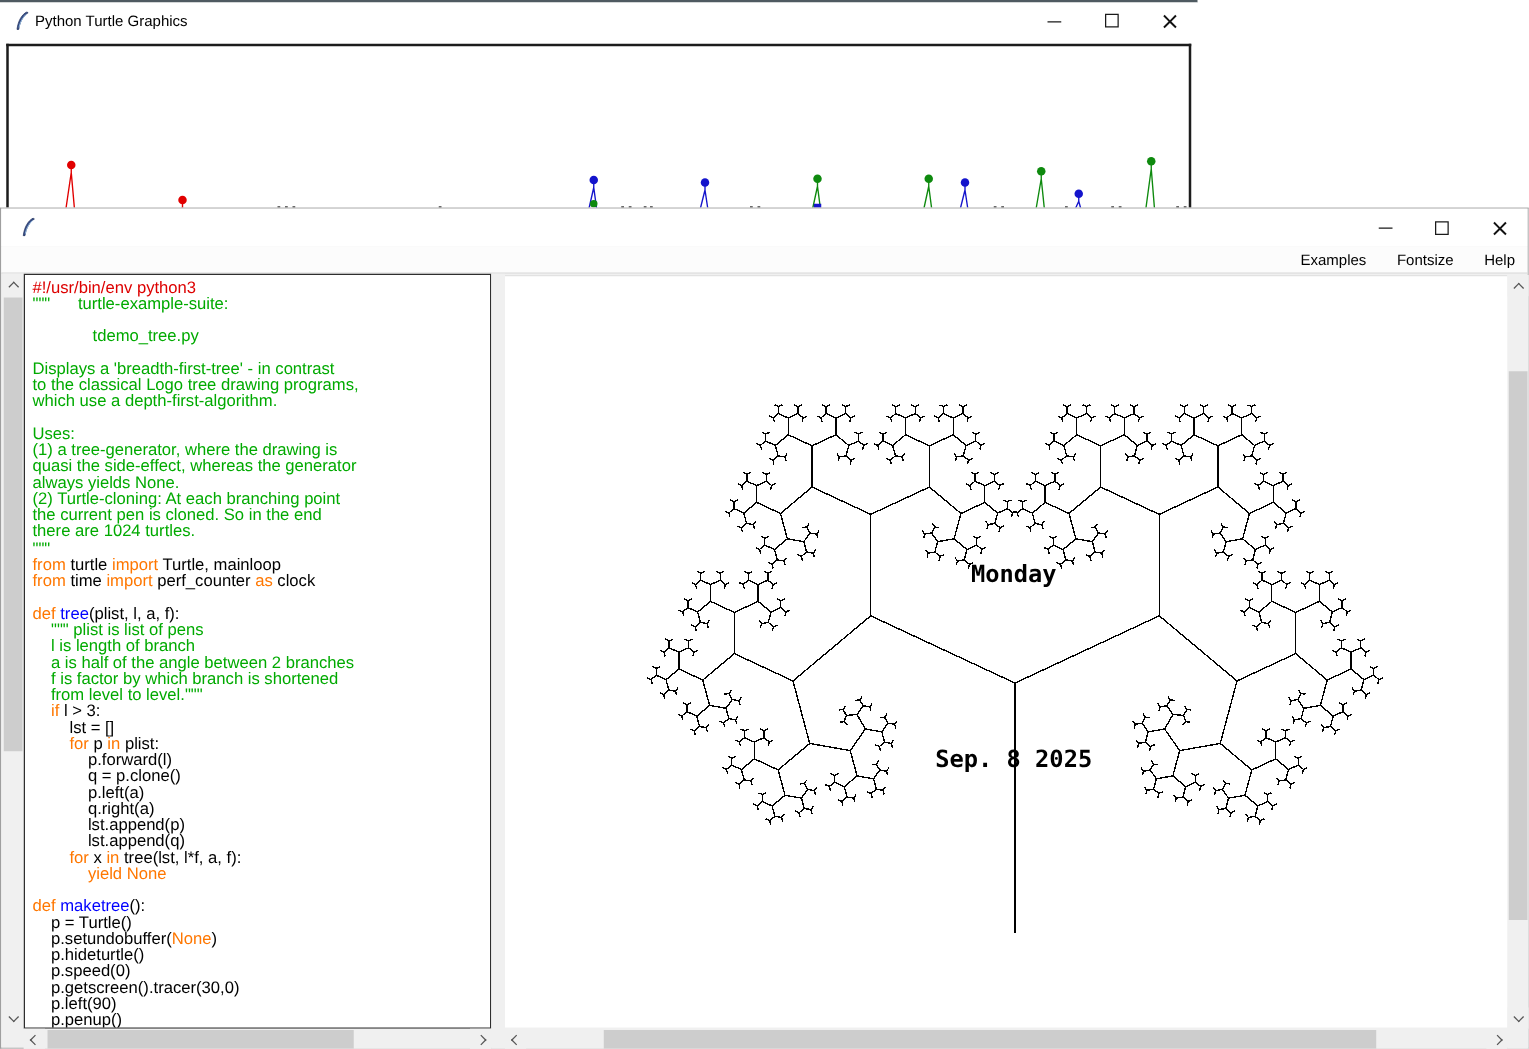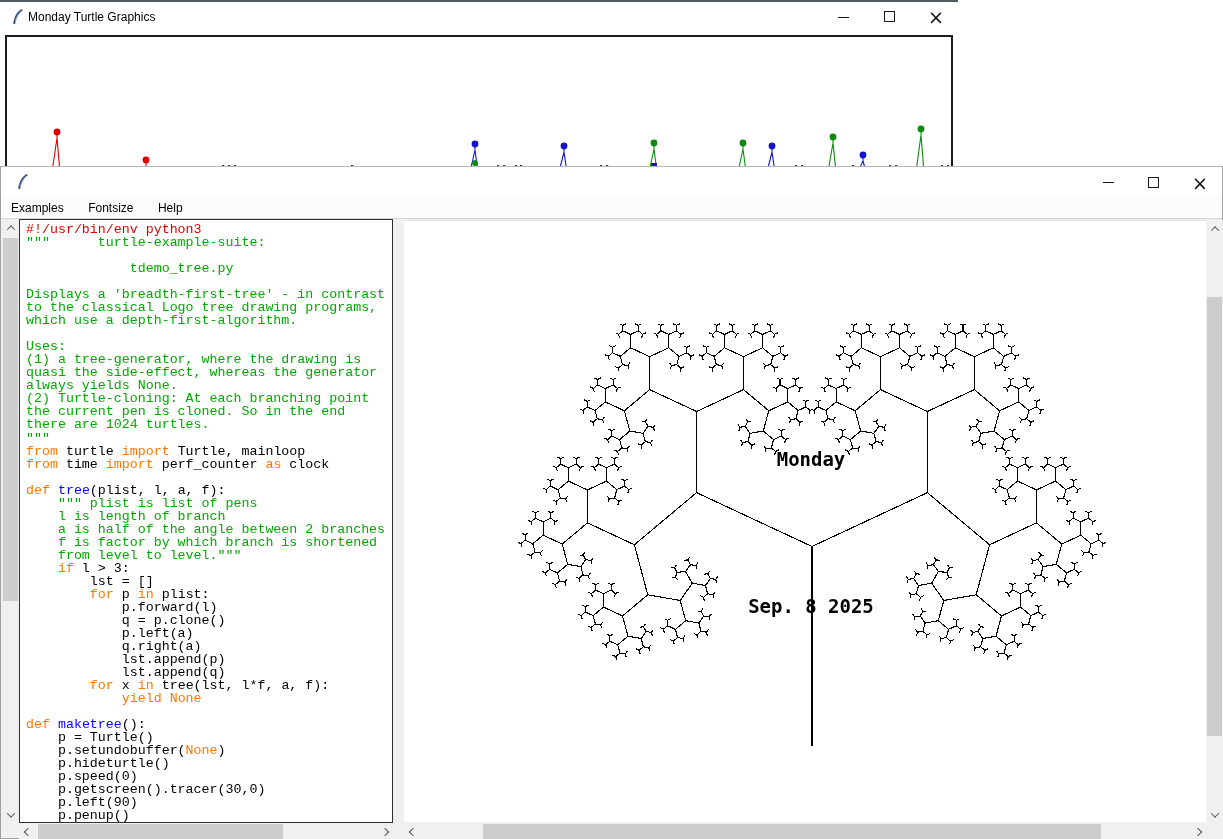--- a/index.html
+++ b/index.html
@@ -19,58 +19,58 @@
   
   #bg-window { left:0; top:0; width:958px; height:170px; border-top:2px solid #4f5a61; z-index:1; }
   #bg-canvas-wrap { position:absolute; left:5px; top:33px; width:948px; height:137px;
     border:2px solid #1c1c1c; border-bottom:none; background:#fff; overflow:hidden; }
   #bg-canvas { position:absolute; left:0; top:0; }
 
   
   #fg-window { left:0; top:166px; width:1223px; height:673px; background:#f0f0f0;
     border:1px solid #9f9f9f; border-top:1px solid #b5b5b5; z-index:2; }
   #fg-menubar { position:absolute; left:0; right:0; top:30px; height:22px; background:#fcfcfc;
-    border-bottom:1px solid #d7d7d7; }
+    border-bottom:1px solid #d7d7d7;text-align:right; }
   .menu-item { display:inline-block; padding:4px 10px 0 10px; font-size:12px; height:22px; color:#000; }
   #fg-main { position:absolute; left:0; right:0; top:52px; bottom:0; background:#f0f0f0; }
 
   
   .sb { position:absolute; background:#f0f0f0; }
   .sb-thumb { position:absolute; background:#cdcdcd; }
   .sb-btn { position:absolute; width:17px; height:17px; display:flex; align-items:center; justify-content:center; background:#f0f0f0; }
   .chev { width:6px; height:6px; border-right:1.6px solid #555; border-bottom:1.6px solid #555; }
   .chev-up { transform:rotate(-135deg) translate(-1px,-1px); }
   .chev-down { transform:rotate(45deg) translate(-1px,-1px); }
   .chev-left { transform:rotate(135deg); }
   .chev-right { transform:rotate(-45deg); }
 
   
   #code-area { position:absolute; left:18px; top:0; width:374px; height:604px;
     background:#fff; border:1px solid #2e2e2e; overflow:hidden; }
   #code-text { position:absolute; left:6px; top:3px; white-space:pre;
-    font-family:Liberation Mono, monospace; font-size:13.3px; line-height:13.04px; }
+    font-family:Liberation Sans, sans-serif; font-size:13.3px; line-height:13.04px; }
   .code-line { height:13.04px; white-space:pre; }
 
   
   #turtle-canvas { position:absolute; left:403px; top:1px; width:802px; height:602px;
     background:#fff; border-top:1px solid #e2e2e2; }
   #corner-br { position:absolute; left:1205px; top:604px; width:17px; height:17px; background:#f0f0f0; }
 </style>
 </head>
 <body>
 
 <div class="screen">
 
   <div class="window" id="bg-window">
     <div class="titlebar">
       <svg class="title-icon" style="left:10px" viewBox="0 0 16 16">
         <path d="M11.5 0.5 C7.5 2.5 4.5 7.5 3.6 14.5 L5.0 14.5 C5.6 9 8.5 3.5 12.5 1.2 Z" fill="#38508c" stroke="#22315e" stroke-width="0.6"></path>
         <path d="M5.2 13 C6 8.5 8.5 4.5 11 2.5" stroke="#8fb3d9" stroke-width="0.8" fill="none"></path>
       </svg>
-      <span class="title-text" style="left:28px">Monday Turtle Graphics</span>
+      <span class="title-text" style="left:28px">Python Turtle Graphics</span>
       <div class="btn-min" style="left:838px; top:15px"></div>
       <div class="btn-max" style="left:884px; top:9px"></div>
       <div class="btn-close" style="left:928px; top:1px">×</div>
     </div>
     <div id="bg-canvas-wrap">
       <svg id="bg-canvas" width="944" height="135" viewBox="7 35 944 135">
           <g>
             <path d="M57 130L57 136M57 136L52 170M57 136L60 170" stroke="#e10000" fill="none" stroke-width="1.1"></path>
             <circle cx="57" cy="130" r="3.4" fill="#e10000"></circle>
           </g>

